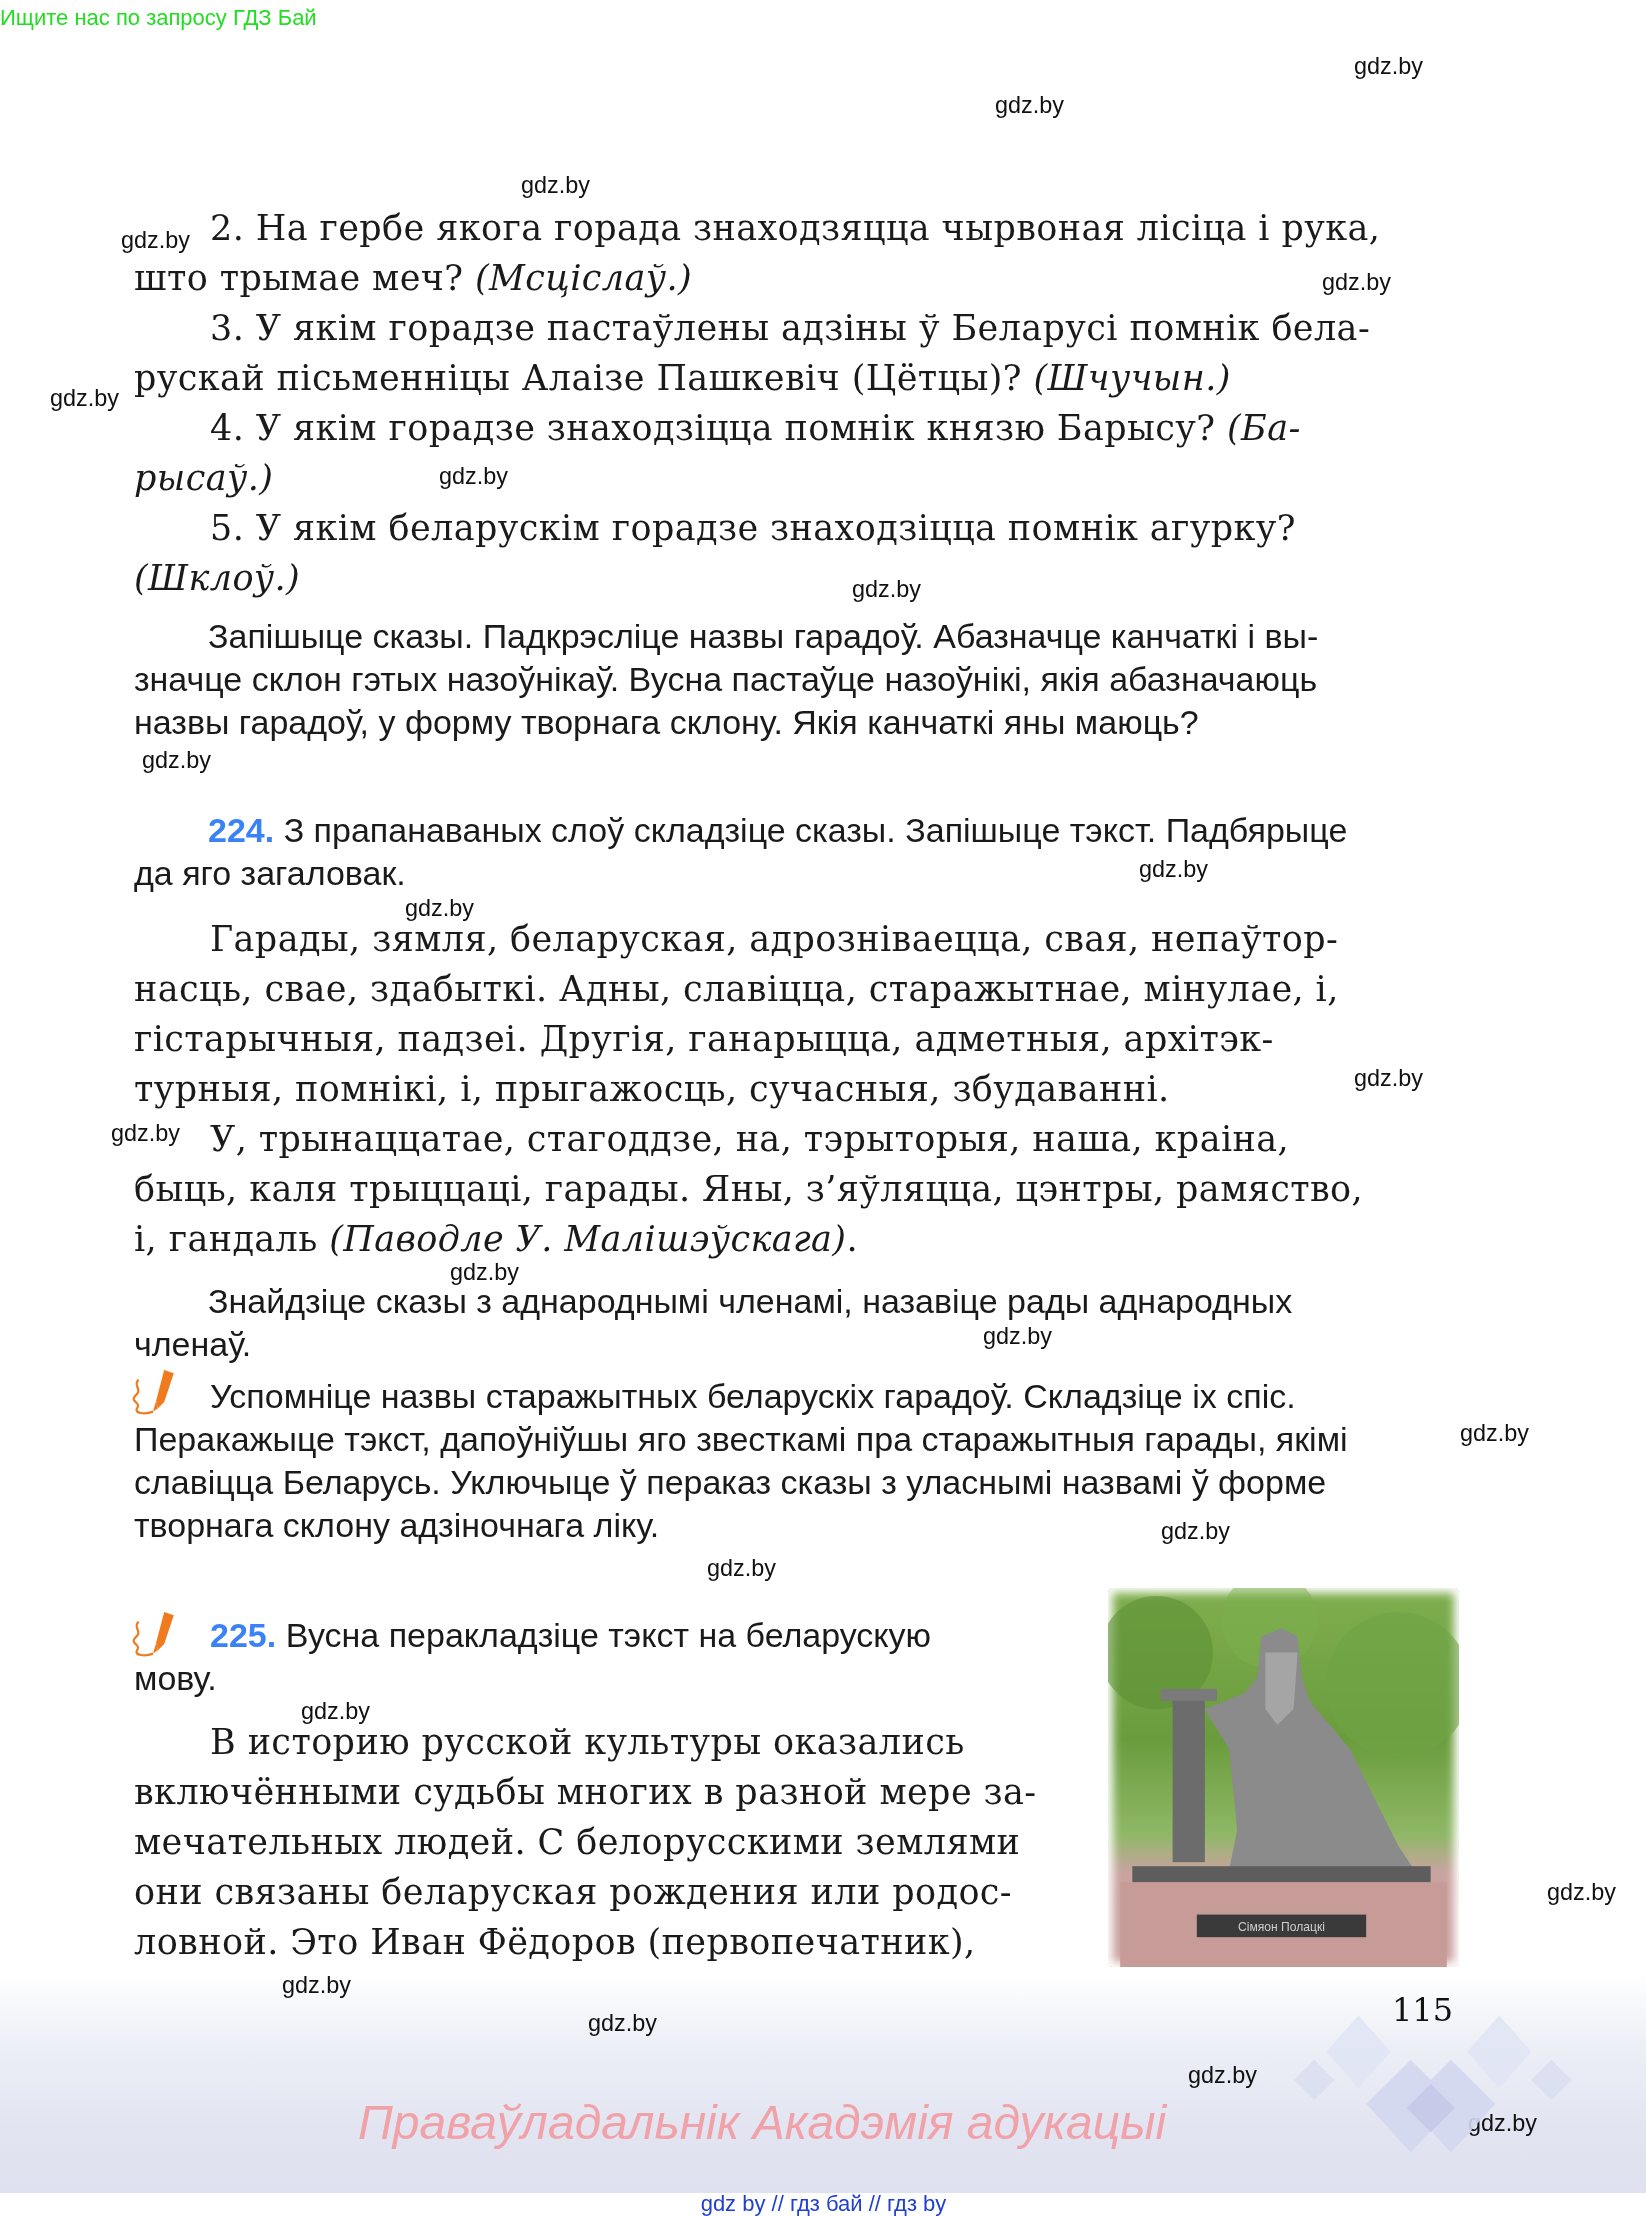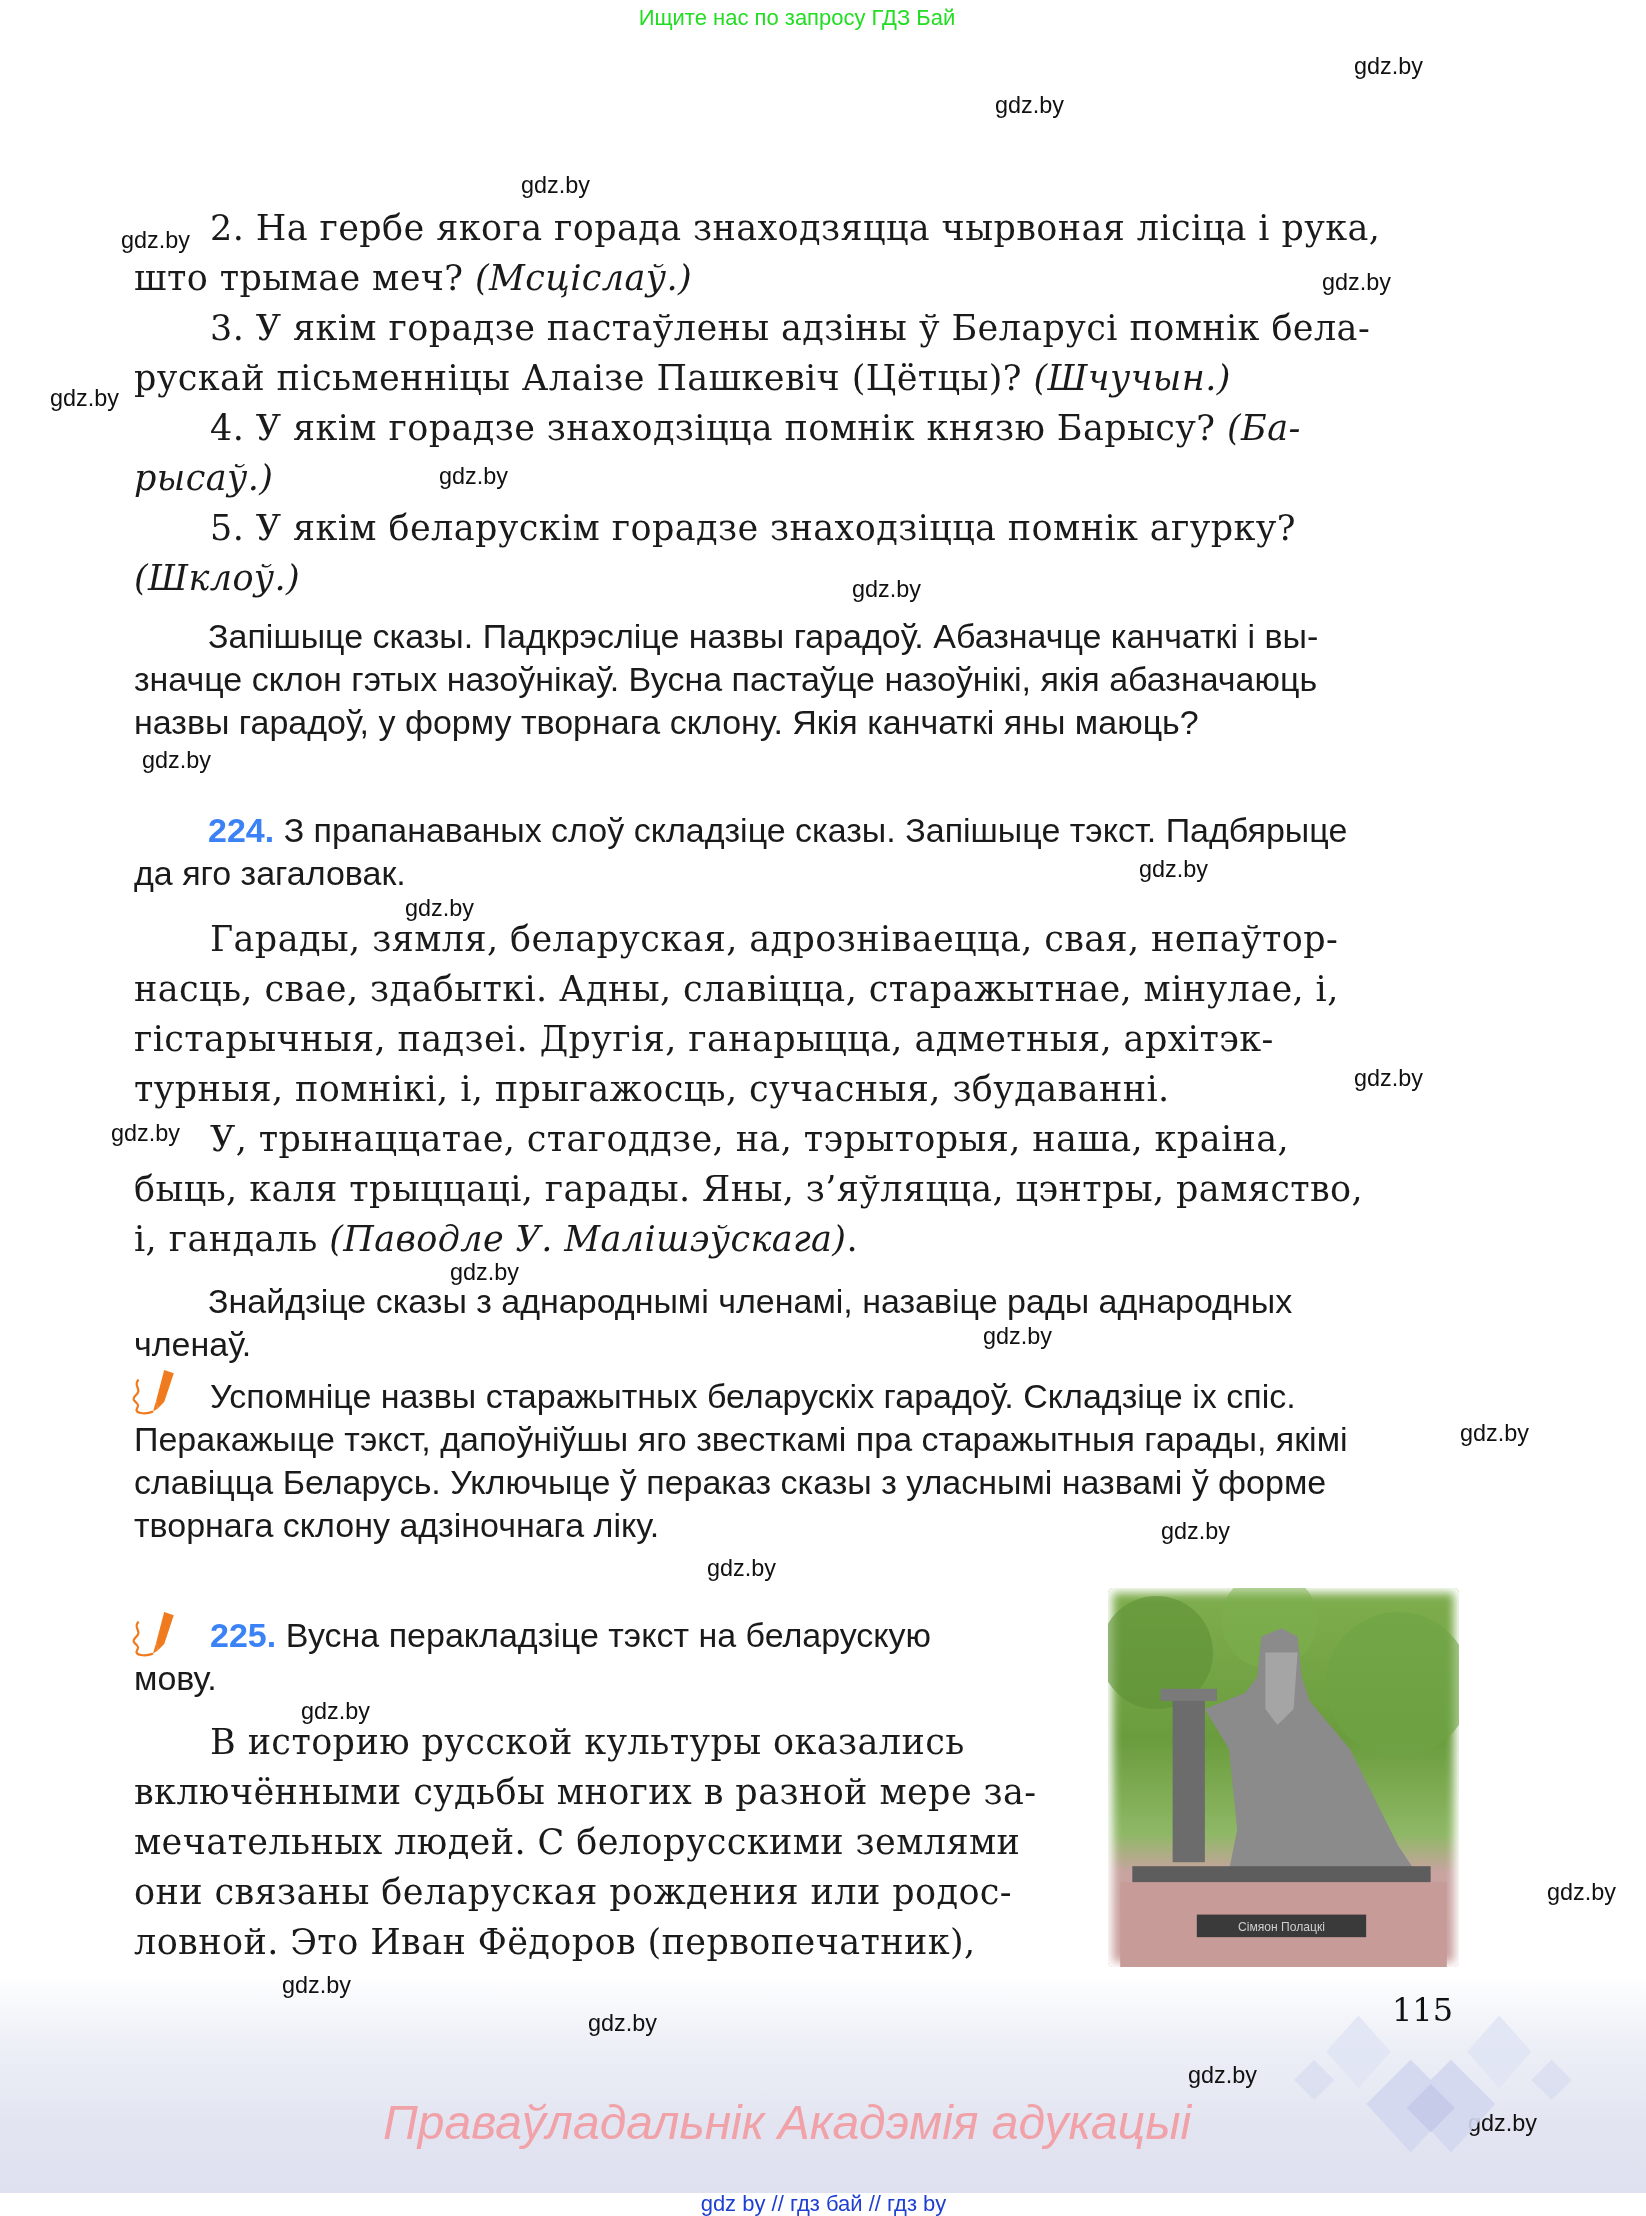--- a/index.html
+++ b/index.html
@@ -7,22 +7,22 @@
     width:1647px; height:2216px; position:relative; overflow:hidden;
     background:#ffffff;
     font-family:"Liberation Sans", sans-serif;
     color:#1a1a1a;
   }
   .bg-bottom {
     position:absolute; left:0; top:1975px; width:1647px; height:218px;
     background:linear-gradient(to bottom, #ffffff 0%, #eef0f7 30%, #e2e4f1 70%, #dfe1f0 100%);
   }
   .top-banner {
-    position:absolute; top:4.8px; left:0; width:1514px; text-align:center;
-    color:#22dd22; font-size:22px; font-family:"Liberation Sans", sans-serif;padding-left:40px;
+    position:absolute; top:4.8px; left:0; width:1514px; text-align:left;
+    color:#22dd22; font-size:22px; font-family:"Liberation Sans", sans-serif;
   }
   .wm {
     position:absolute; font-family:"Liberation Sans", sans-serif;
     font-size:23.4px; color:#111; white-space:nowrap;
   }
   .serif {
     position:absolute; left:134px; width:1322px;
     font-family:"DejaVu Serif", "Liberation Serif", serif;
     font-size:35px; line-height:50px; color:#1a1a1a;
     text-align:justify; letter-spacing:0.4px;
@@ -43,21 +43,21 @@
     background:linear-gradient(180deg,#7fae4e 0%,#6a9c3d 40%,#8fb866 65%,#c8a3a0 75%,#caa09e 100%);
     border-radius:4.8px; overflow:hidden;
     box-shadow:0 0 9.7px 4.8px #ffffff inset;
   }
   .page-num {
     position:absolute; left:1392px; top:1991px;
     font-family:"DejaVu Serif", "Liberation Serif", serif; font-size:32px; color:#111;
   }
   .diamonds { position:absolute; left:1290px; top:1983px; width:338px; height:210px; }
   .rights {
-    position:absolute; left:383px; top:2095px;
+    position:absolute; left:358px; top:2095px;
     font-family:"Liberation Sans", sans-serif; font-style:italic;
     font-size:48px; color:#f0a2a8; white-space:nowrap;
   }
   .footer-links {
     position:absolute; top:2191px; left:0; width:1647px; text-align:center;
     font-family:"Liberation Sans", sans-serif; font-size:22px; color:#1f3fd1;
   }
 </style>
 </head>
 <body>

